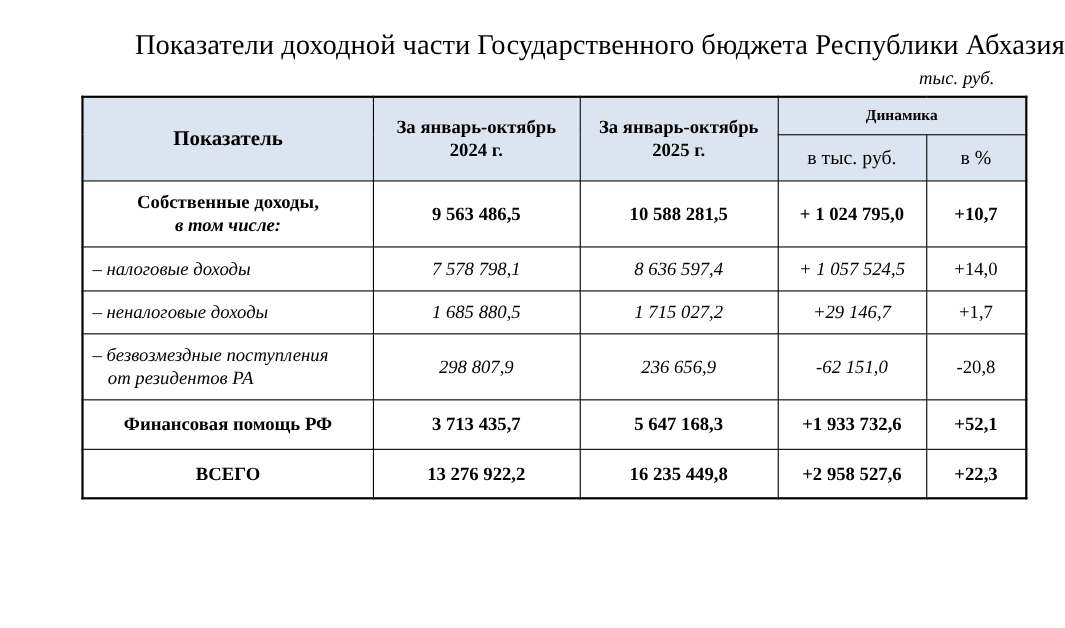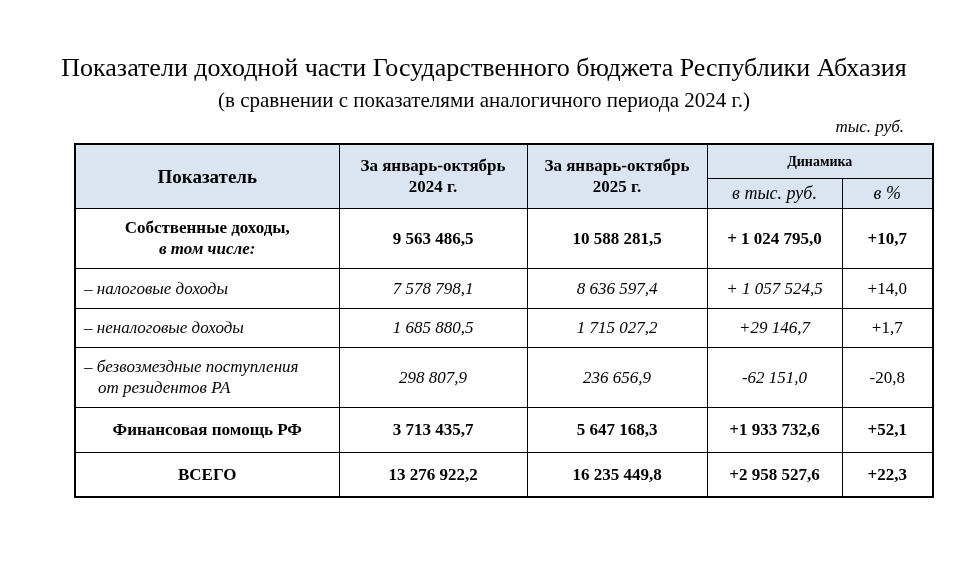--- a/index.html
+++ b/index.html
@@ -11,22 +11,22 @@
     position: relative;
     width: 968px;
     height: 571px;
     background: #ffffff;
     color: #000000;
     font-family: "Liberation Serif", "DejaVu Serif", serif;
     box-sizing: border-box;
     overflow: hidden;
   }
   .title-block {
-    padding-top: 50px;
-    text-align: center;
+    padding-top: 23px;
+    text-align: right;
   }
   .title-line {
     font-size: 26px;
     line-height: 36px;
     font-weight: normal;
     white-space: nowrap;
   }
   .subtitle-line {
     font-size: 21px;
     line-height: 29px;
@@ -61,23 +61,22 @@
   thead th {
     background: #dbe5f1;
     font-weight: bold;
     font-size: 17px;
     line-height: 21px;
   }
   th.hdr-indicator { font-size: 19px; }
   th.hdr-dynamics  { font-size: 14px; height: 30px; }
   th.hdr-sub {
     font-weight: normal;
-    font-style: italic;
     font-size: 18px;
-    height: 30px;
+    height: 42px;
   }
   tbody td { font-size: 17px; line-height: 21px; }
 
   tr.r-bold td { font-weight: bold; }
   tr.r-italic td { font-style: italic; }
   tr.r-italic td.cell-pct { font-style: normal; }
 
   td.cell-label { text-align: center; }
   td.cell-label.left { text-align: left; padding-left: 8px; }
   .lbl-line { display: block; }
@@ -90,21 +89,20 @@
   tr.row-h45 { height: 45px; font-family: Liberation Serif, serif; }
   tr.hdr-row1 { height: 34px; }
 </style>
 </head>
 <body>
 
 <div class="page">
 
   <div class="title-block">
     <div class="title-line">Показатели доходной части Государственного бюджета Республики Абхазия</div>
-    <div class="subtitle-line">(в сравнении с показателями аналогичного периода 2024 г.)</div>
   </div>
 
   <div class="units-line">тыс. руб.</div>
 
   <table class="budget">
     <colgroup>
       <col style="width:264px">
       <col style="width:188px">
       <col style="width:180px">
       <col style="width:135px">

